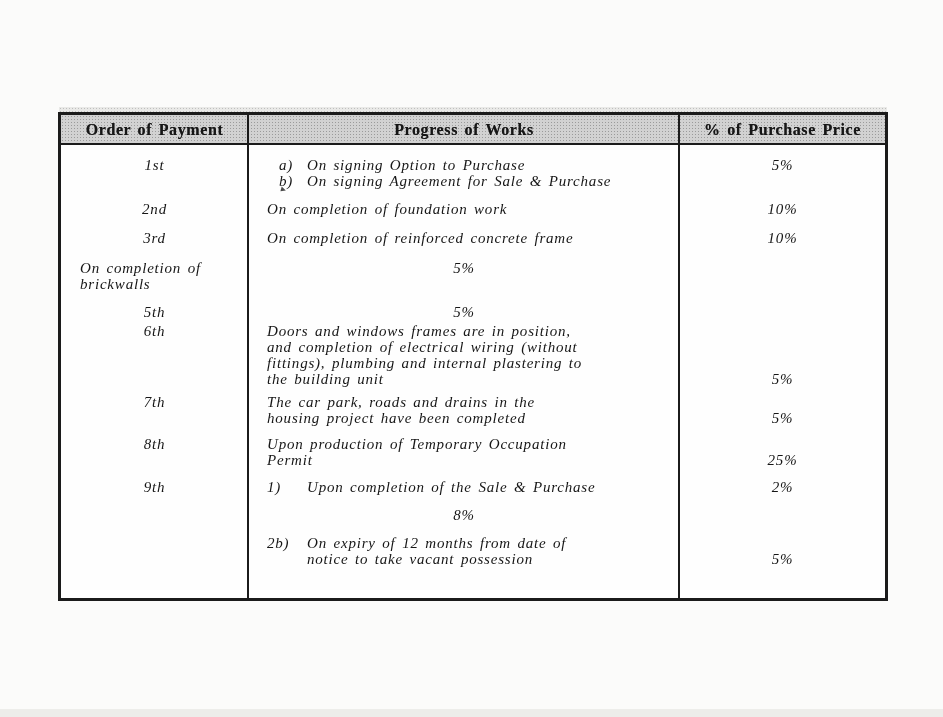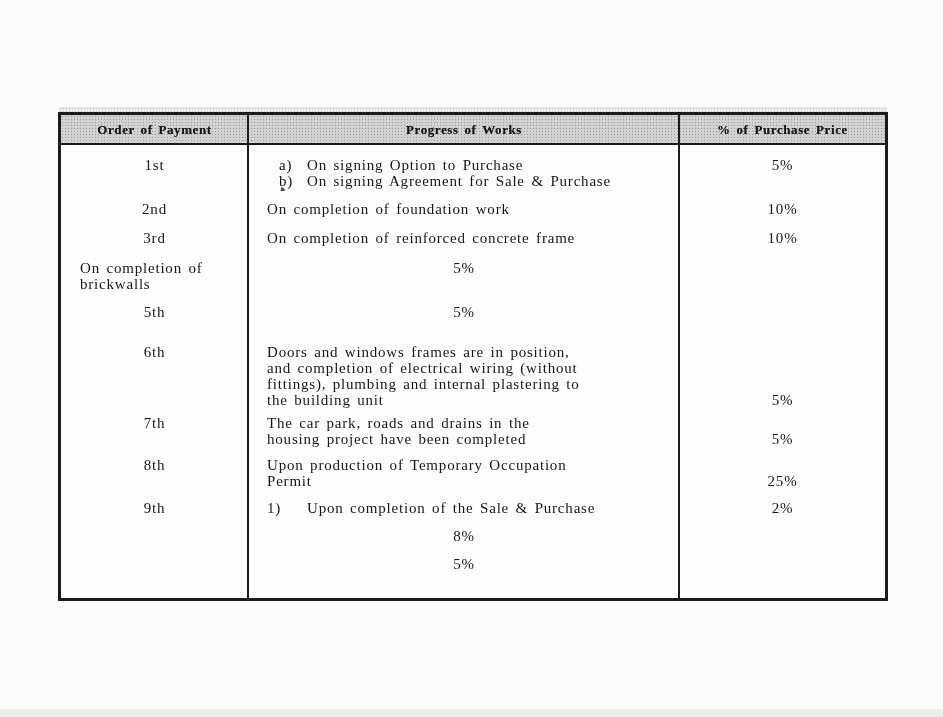--- a/index.html
+++ b/index.html
@@ -37,29 +37,29 @@
   .scan-edge{position:absolute;left:0;right:0;bottom:0;height:8px;background:#ededea;}
 
   
   .thead{
     display:grid;grid-template-columns:187px 432px 1fr;
     height:28px;align-items:center;
     background-color:#d2d2d2;
     background-image:radial-gradient(rgba(100,100,100,.5) .6px,transparent .75px);
     background-size:3px 3px;
     border-bottom:2px solid #1b1b1b;
-    font-weight:bold;font-size:13px;
+    font-weight:bold;font-size:16px;
     letter-spacing:.6px;word-spacing:2px;
   }
   .thead .hcell{text-align:center;padding-top:1px;
     text-shadow:0 0 .5px rgba(20,20,20,.6);}
 
   
   .tbody{padding-top:12px;}
-  .irow{display:grid;grid-template-columns:187px 432px 205px;}
+  .irow{display:grid;grid-template-columns:187px 432px 205px;font-style:italic;}
   .cell{min-height:16px;}
   .order{text-align:center;}
   .content{display:flex;align-items:flex-start;}
   .itext{white-space:pre-line;}
   .plain .itext{margin-left:19px;}
   .ilabel{flex:none;}
   .ilabel.letter{margin-left:31px;width:28px;}
   .ilabel.number{margin-left:19px;width:40px;}
   .pct{display:flex;justify-content:center;}
   .pa-top{align-items:flex-start;}
@@ -131,21 +131,21 @@
           <span class="itext">On completion of brickwalls</span>
         </div>
         <div class="cell pct pa-top">5%</div>
       </div>
 
       <div class="irow" style="margin-top:12px">
         <div class="cell order">5th</div>
         <div class="cell pct pa-top">5%</div>
       </div>
 
-      <div class="irow" style="margin-top:24px">
+      <div class="irow" style="margin-top:3px">
         <div class="cell order">6th</div>
         <div class="cell content plain">
           <span class="itext">Doors and windows frames are in position,
 and completion of electrical wiring (without
 fittings), plumbing and internal plastering to
 the building unit</span>
         </div>
         <div class="cell pct pa-bottom">5%</div>
       </div>
 
@@ -176,20 +176,25 @@
         <div class="cell pct pa-top">2%</div>
       </div>
 
       <div class="irow" style="margin-top:12px">
         <div class="cell order"></div>
         <div class="cell pct pa-bottom">8%</div>
       </div>
 
       <div class="irow" style="margin-top:12px">
         <div class="cell order"></div>
+        <div class="cell content">
+          <span class="ilabel number">2b)</span>
+          <span class="itext">On expiry of 12 months from date of
+notice to take vacant possession</span>
+        </div>
         <div class="cell pct pa-bottom">5%</div>
       </div>
 
     </div>
 
     <div class="vline v1"></div>
     <div class="vline v2"></div>
 
     <div class="stray-mark"></div>
 

